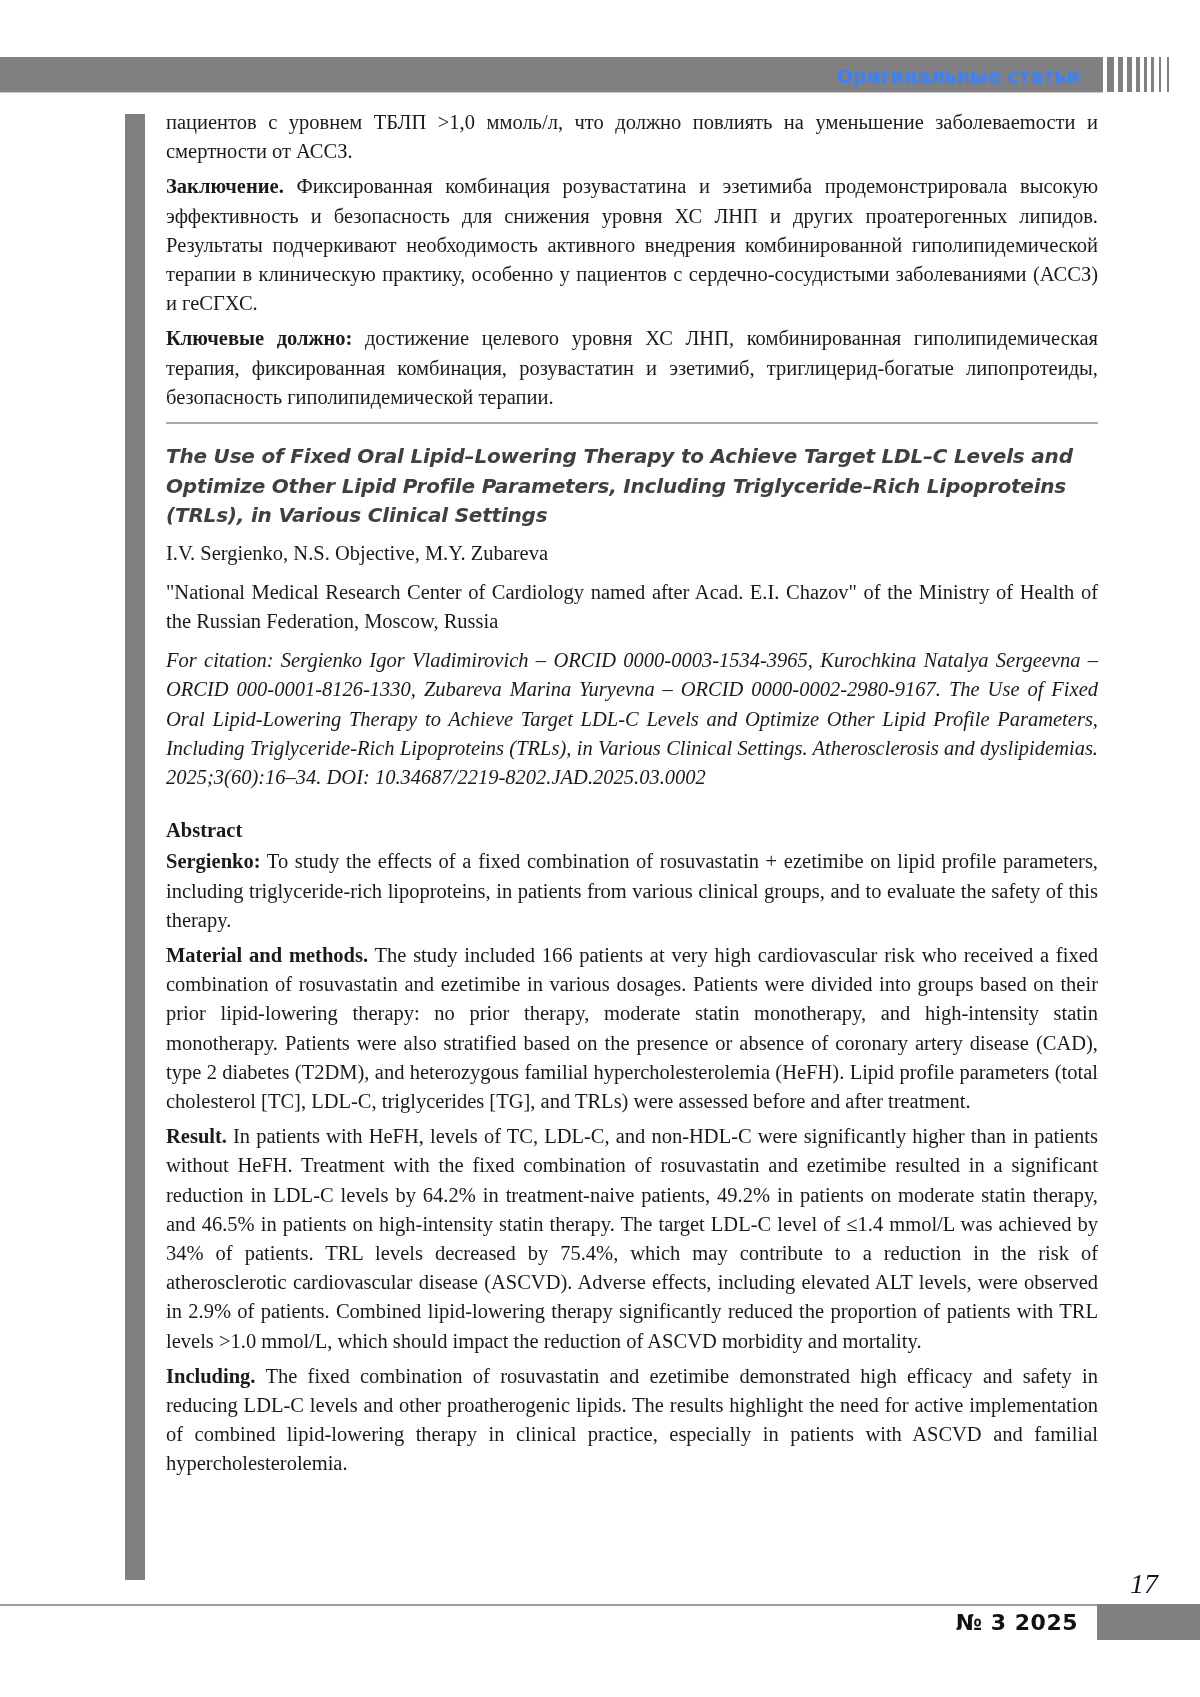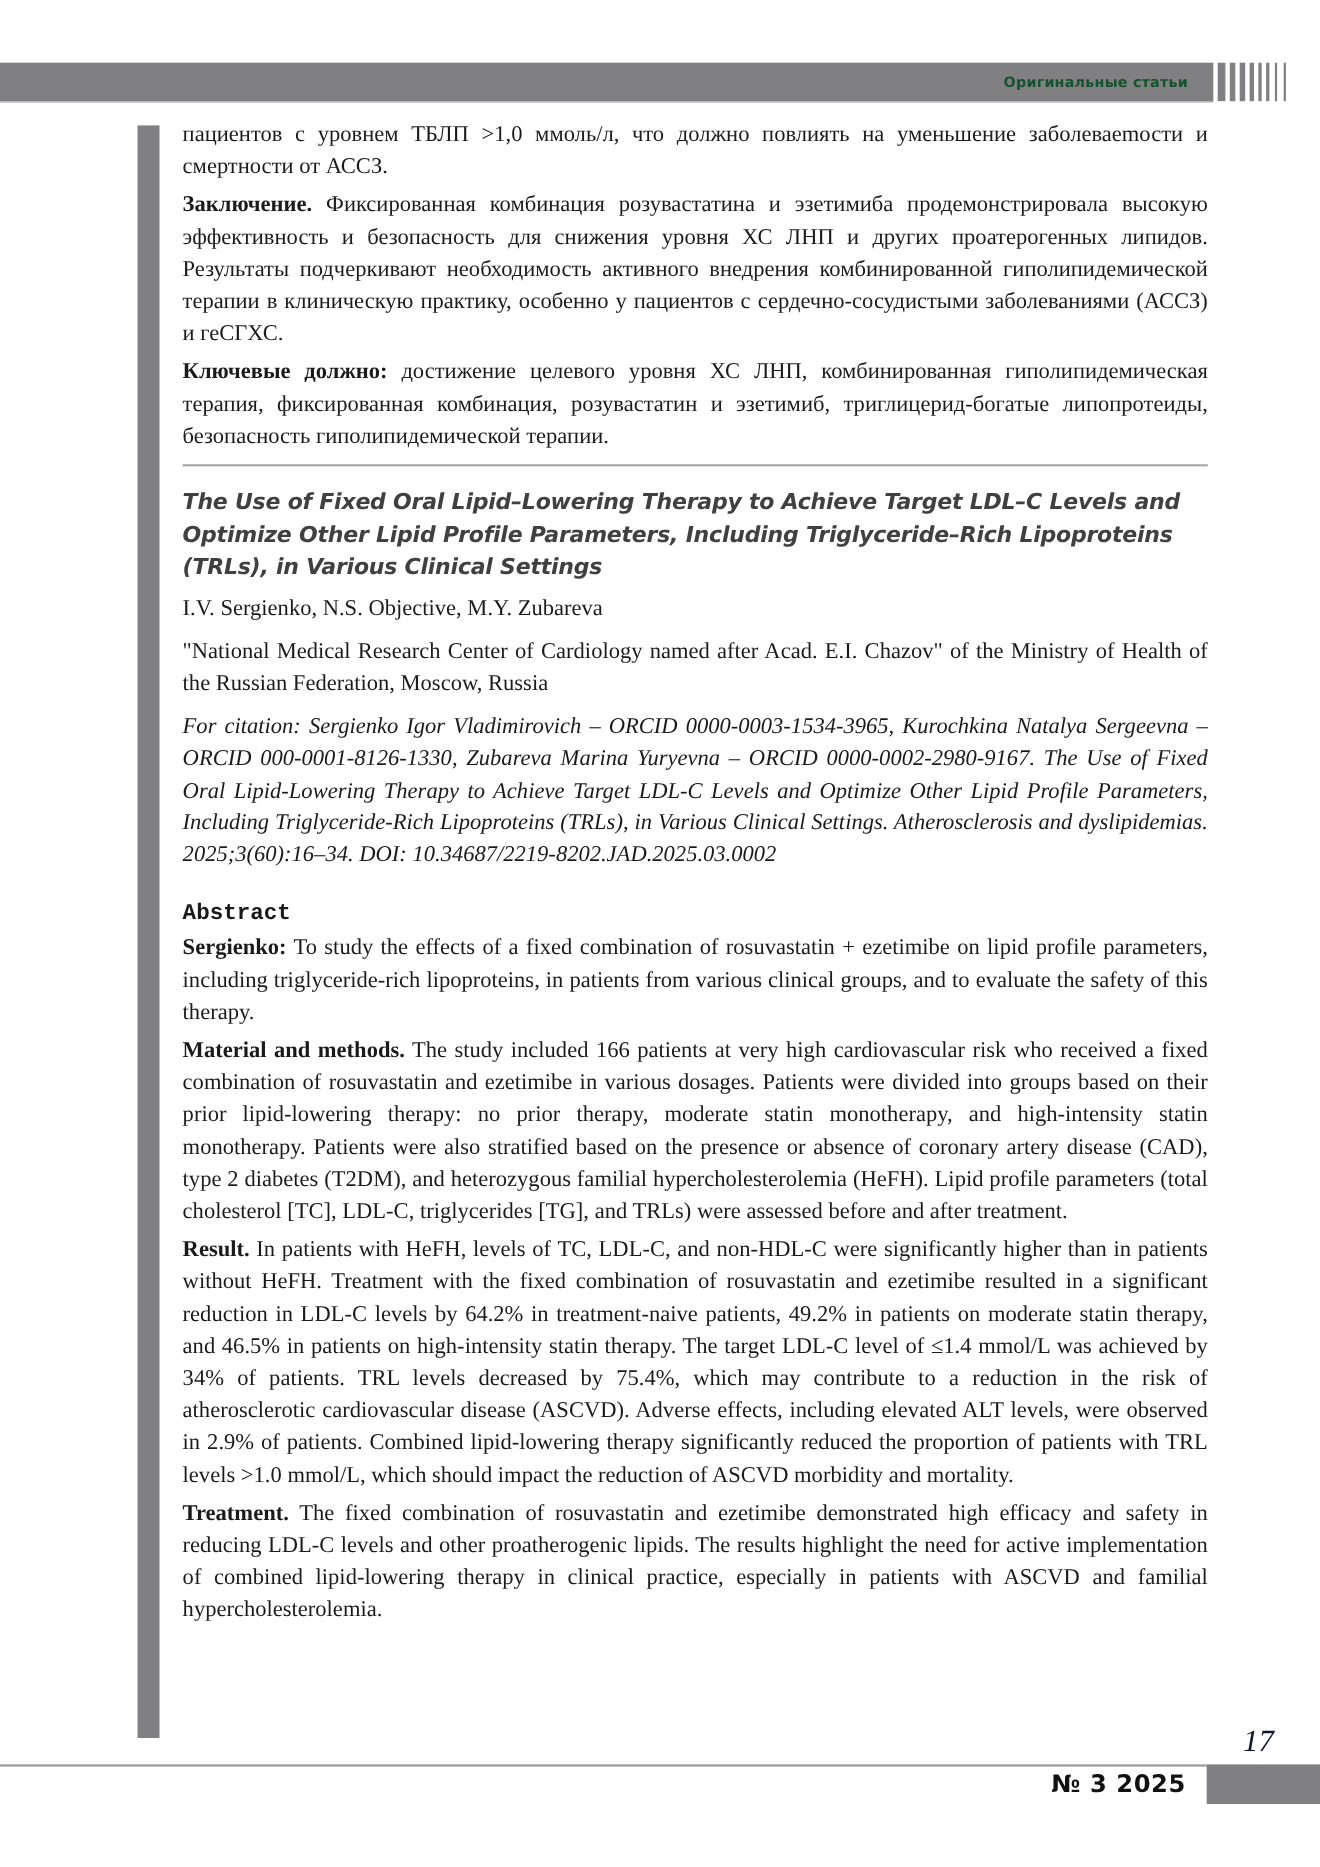--- a/index.html
+++ b/index.html
@@ -7,43 +7,43 @@
     width: 1200px; height: 1697px; position: relative; background: #ffffff;
     font-family: "Liberation Serif", "DejaVu Serif", serif; color: #1a1a1a;
     overflow: hidden;
   }
   .header-bar {
     position: absolute; left: 0; top: 57px; width: 1103px; height: 35px;
     background: #808083; border-bottom: 1px solid #c8c8c8;
   }
   .header-title {
     position: absolute; right: 120px; top: 62px; height: 28px; line-height: 28px;
-    font-family: "DejaVu Sans", sans-serif; font-weight: bold; font-size: 13px;
-    color: #14532d; letter-spacing: 0.2px;
+    font-family: "DejaVu Sans", sans-serif; font-weight: bold; font-size: 19px;
+    color: #3b82f6; letter-spacing: 0.2px;
   }
   .stripes { position: absolute; left: 1107px; top: 57px; height: 35px; }
   .stripe { position: absolute; top: 0; height: 35px; background: #808083; }
   .left-bar {
     position: absolute; left: 125px; top: 114px; width: 20px; height: 1466px; background: #808083;
   }
   .content {
     position: absolute; left: 166px; top: 108px; width: 932px;
     font-size: 20.5px; line-height: 29.2px; text-align: justify;
   }
   .content p { margin: 0 0 6px 0; hyphens: manual; }
   .content b { font-weight: bold; }
   .divider { height: 0; border-top: 2px solid #a9a9a9; margin: 10px 0 18px 0; }
   .en-title {
     font-family: "DejaVu Sans", sans-serif; font-style: italic; font-weight: bold;
     font-size: 20px; line-height: 29.5px; color: #404040; text-align: left; margin: 0 0 8px 0;
     letter-spacing: -0.2px;
   }
   .authors { margin: 0 0 10px 0 !important; }
   .citation { font-style: italic; margin-top: 10px !important; }
-  .abstract-head { font-weight: bold; margin-top: 24px !important; margin-bottom: 2px !important; font-family: Liberation Mono, monospace; }
+  .abstract-head { font-weight: bold; margin-top: 24px !important; margin-bottom: 2px !important; }
   .page-number {
     position: absolute; left: 1130px; top: 1568px; font-style: italic; font-size: 28px;
     font-family: "Liberation Serif", serif; color: #0f172a;
   }
   .footer-line {
     position: absolute; left: 0; top: 1604px; width: 1097px; height: 0;
     border-top: 2px solid #9c9c9e;
   }
   .footer-bar {
     position: absolute; left: 1097px; top: 1604px; width: 103px; height: 36px; background: #808083;
@@ -80,19 +80,19 @@
 
   <div class="en-title">The Use of Fixed Oral Lipid–Lowering Therapy to Achieve Target LDL–C Levels and Optimize Other Lipid Profile Parameters, Including Triglyceride–Rich Lipoproteins (TRLs), in Various Clinical Settings</div>
   <p class="authors">I.V. Sergienko, N.S. Objective, M.Y. Zubareva</p>
   <p>"National Medical Research Center of Cardiology named after Acad. E.I. Chazov" of the Minis­try of Health of the Russian Federation, Moscow, Russia</p>
   <p class="citation">For citation: Sergienko Igor Vladimirovich – ORCID 0000-0003-1534-3965, Kurochkina Natalya Sergeevna – ORCID 000-0001-8126-1330, Zubareva Marina Yuryevna – ORCID 0000-0002-2980-9167. The Use of Fixed Oral Lipid-Lowering Therapy to Achieve Target LDL-C Levels and Optimize Other Lipid Profile Parameters, Including Triglyceride-Rich Lipoproteins (TRLs), in Various Clinical Settings. Atherosclerosis and dyslipidemias. 2025;3(60):16–34. DOI: 10.34687/2219-8202.JAD.2025.03.0002</p>
 
   <p class="abstract-head">Abstract</p>
   <p><b>Sergienko:</b><span> To study the effects of a fixed combination of rosuvastatin + ezetimibe on lipid profile parameters, including triglyceride-rich lipoproteins, in patients from various clinical groups, and to evaluate the safety of this therapy.</span></p>
   <p><b>Material and methods.</b><span> The study included 166 patients at very high cardiovascular risk who received a fixed combination of rosuvastatin and ezetimibe in various dosages. Patients were di­vided into groups based on their prior lipid-lowering therapy: no prior therapy, moderate statin monotherapy, and high-intensity statin monotherapy. Patients were also stratified based on the presence or absence of coronary artery disease (CAD), type 2 diabetes (T2DM), and heterozygous familial hypercholesterolemia (HeFH). Lipid profile parameters (total cholesterol [TC], LDL-C, triglycerides [TG], and TRLs) were assessed before and after treatment.</span></p>
   <p><b>Result.</b><span> In patients with HeFH, levels of TC, LDL-C, and non-HDL-C were significantly higher than in patients without HeFH. Treatment with the fixed combination of rosuvastatin and ezeti­mibe resulted in a significant reduction in LDL-C levels by 64.2% in treatment-naive patients, 49.2% in patients on moderate statin therapy, and 46.5% in patients on high-intensity statin ther­apy. The target LDL-C level of ≤1.4 mmol/L was achieved by 34% of patients. TRL levels decreased by 75.4%, which may contribute to a reduction in the risk of atherosclerotic cardiovascular dis­ease (ASCVD). Adverse effects, including elevated ALT levels, were observed in 2.9% of patients. Combined lipid-lowering therapy significantly reduced the proportion of patients with TRL levels &gt;1.0 mmol/L, which should impact the reduction of ASCVD morbidity and mortality.</span></p>
-  <p><b>Treatment.</b><span> The fixed combination of rosuvastatin and ezetimibe demonstrated high efficacy and safety in reducing LDL-C levels and other proatherogenic lipids. The results highlight the need for active implementation of combined lipid-lowering therapy in clinical practice, especially in patients with ASCVD and familial hypercholesterolemia.</span></p>
+  <p><b>Including.</b><span> The fixed combination of rosuvastatin and ezetimibe demonstrated high efficacy and safety in reducing LDL-C levels and other proatherogenic lipids. The results highlight the need for active implementation of combined lipid-lowering therapy in clinical practice, especially in patients with ASCVD and familial hypercholesterolemia.</span></p>
 </div>
 
 <div class="page-number">17</div>
 <div class="footer-line"></div>
 <div class="footer-bar"></div>
 <div class="issue">№ 3 2025</div>
 
 </body></html>

